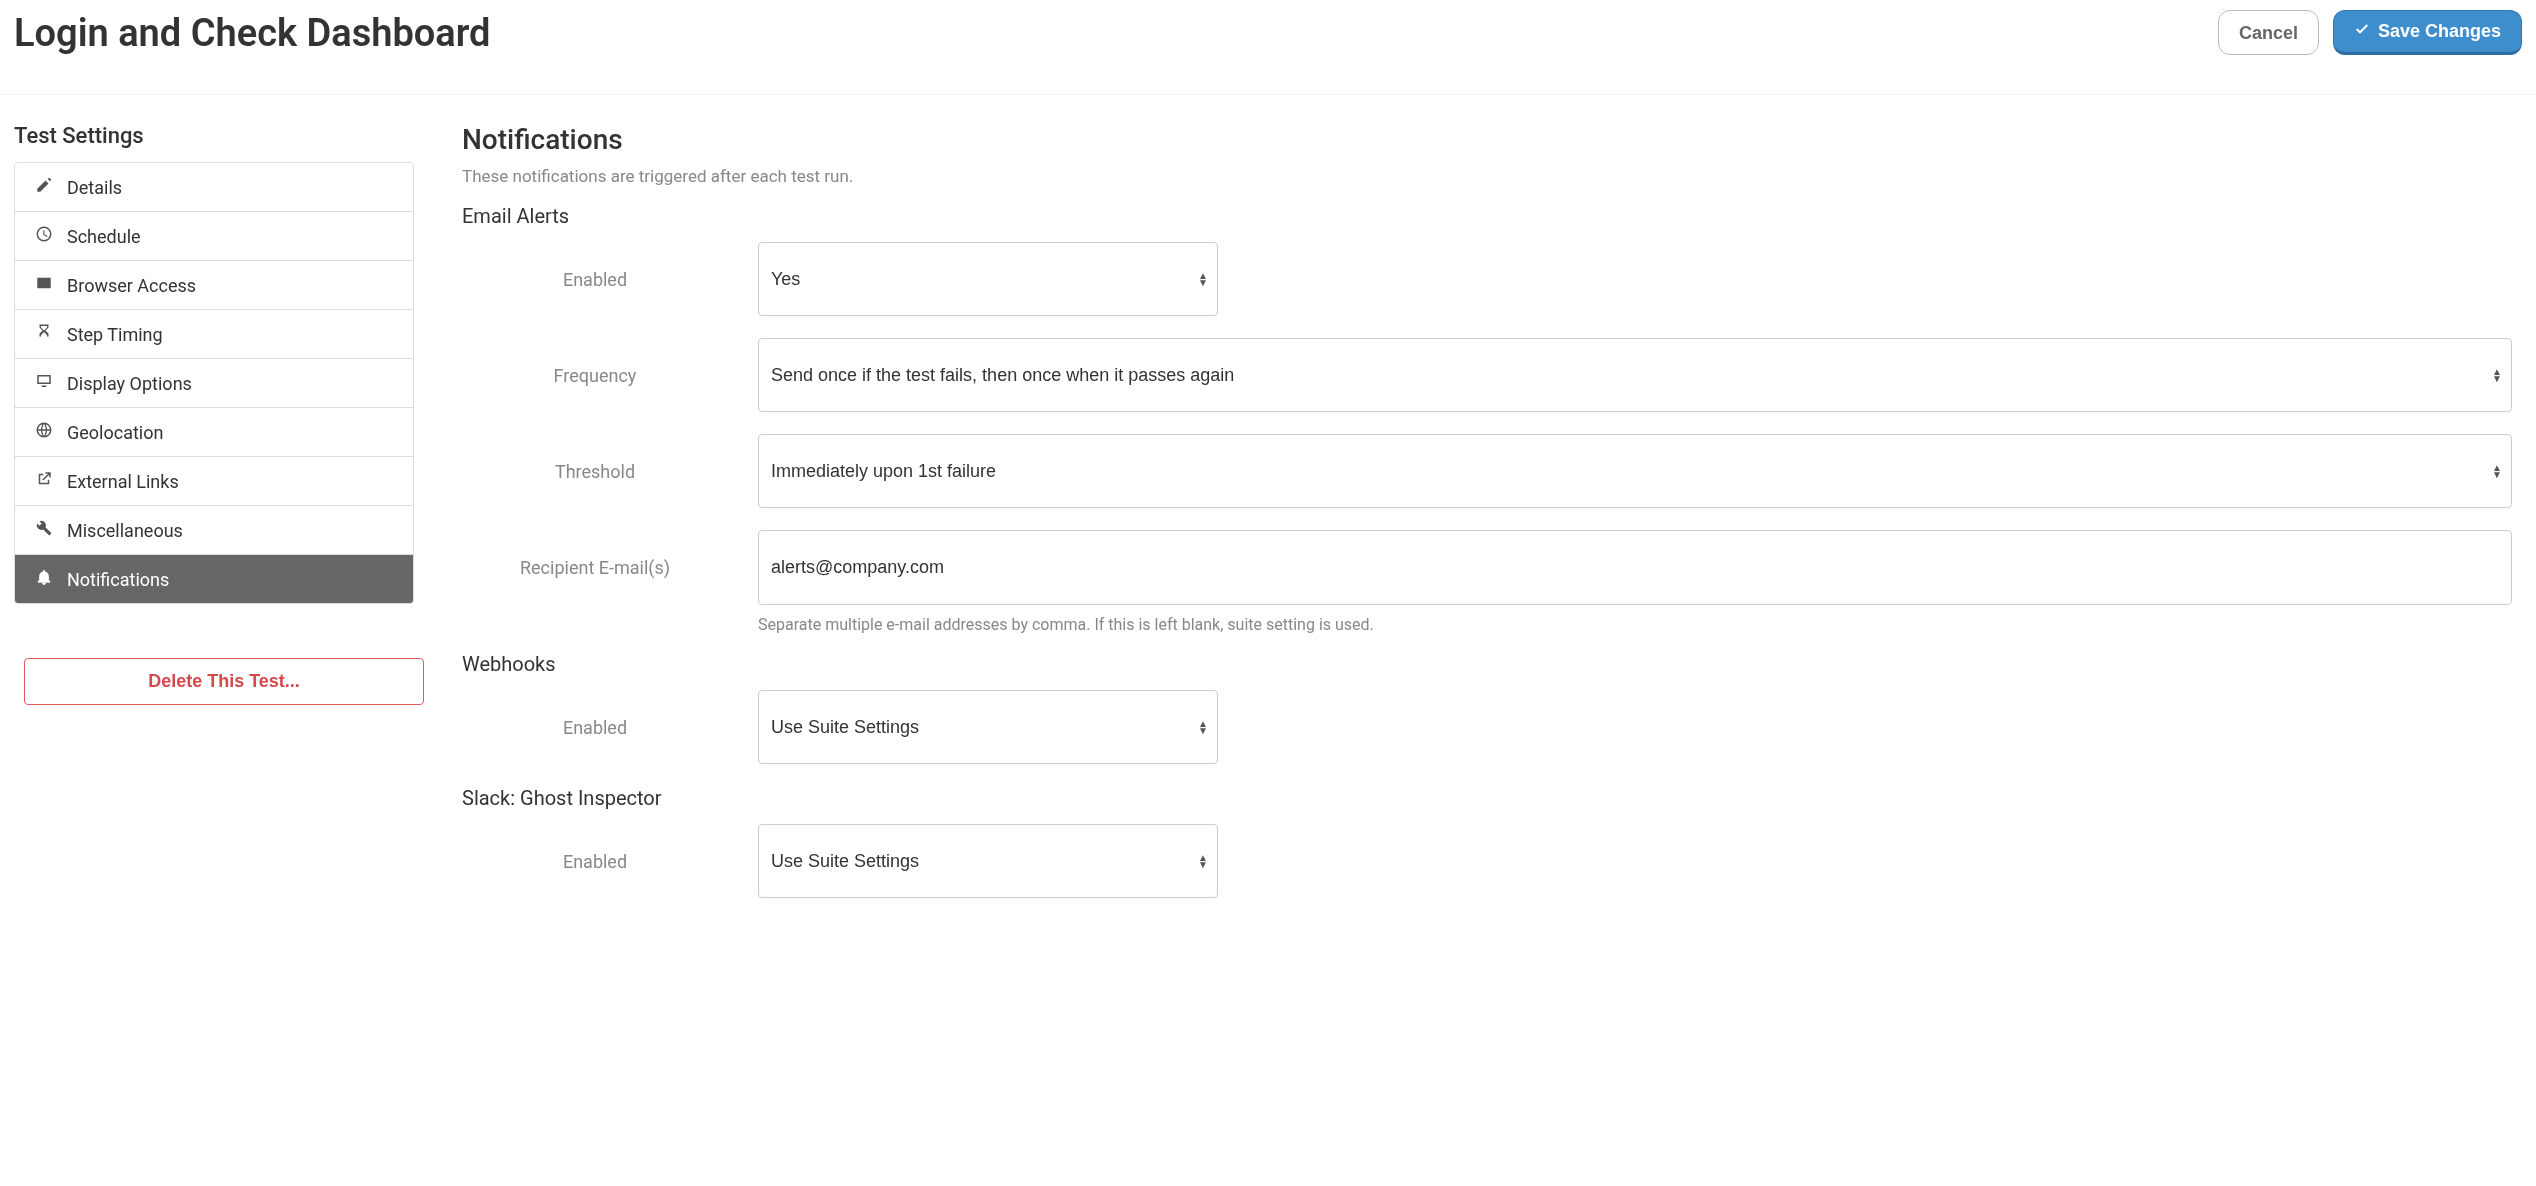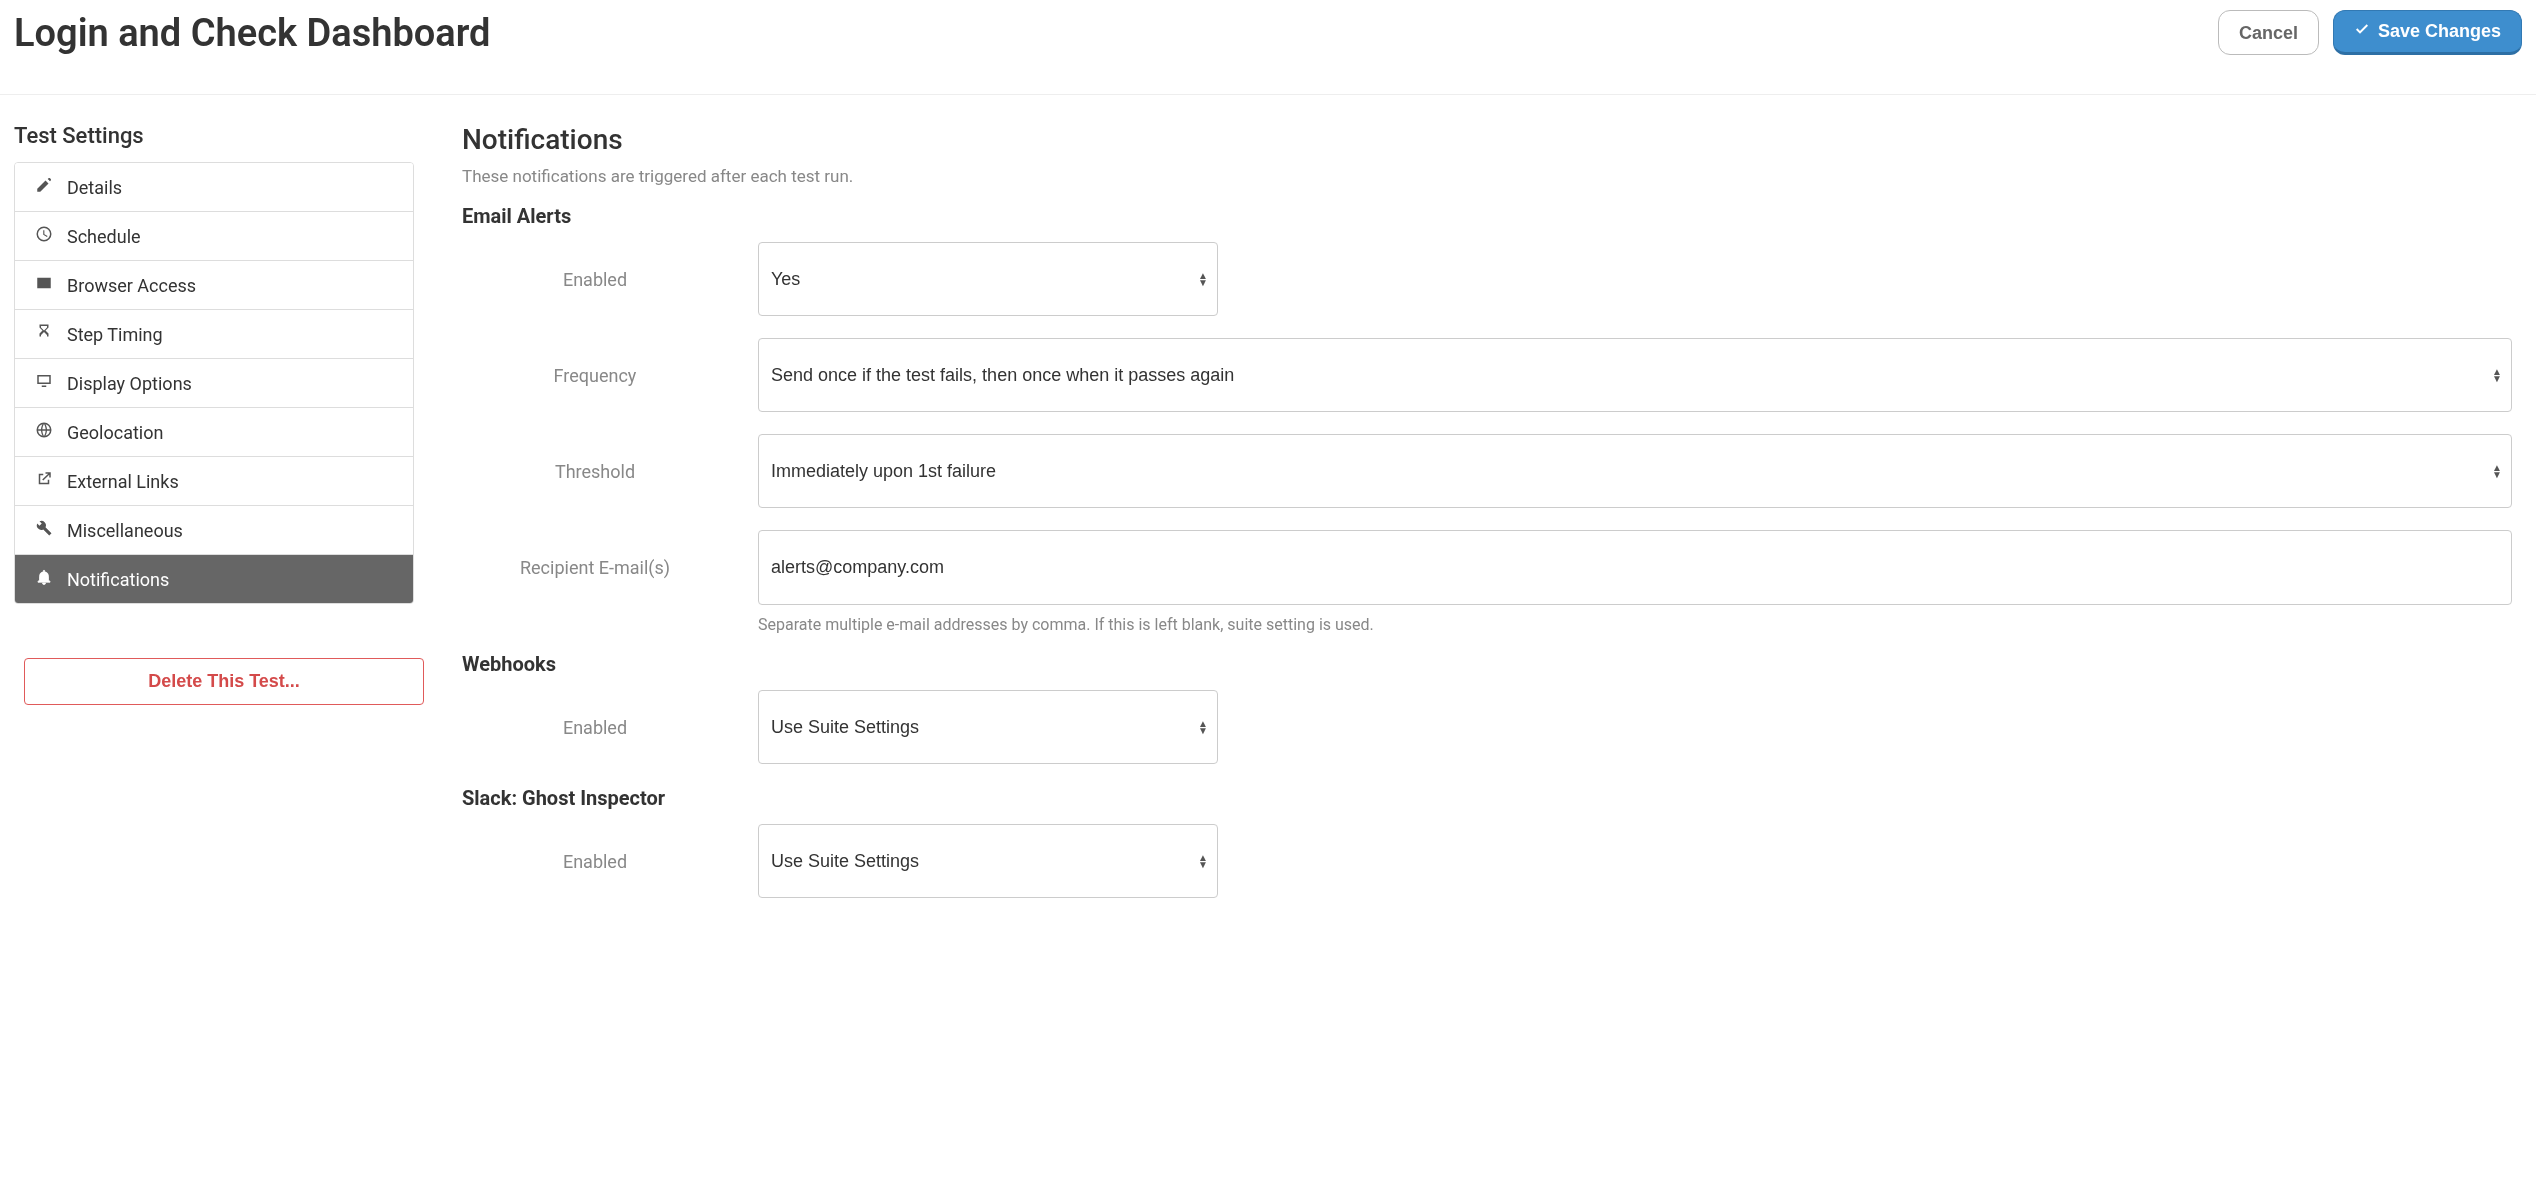--- a/index.html
+++ b/index.html
@@ -116,21 +116,21 @@
     color: #333;
     margin-bottom: 10px;
   }
   .section-sub {
     font-size: 17px;
     color: #888;
     margin-bottom: 15px;
   }
   .group-heading {
     font-size: 20px;
-    font-weight: 700;
+    font-weight: 400;
     color: #333;
     margin-top: 18px;
     margin-bottom: 14px;
   }
 
   .form-row {
     display: flex;
     align-items: center;
     margin-bottom: 22px;
   }

